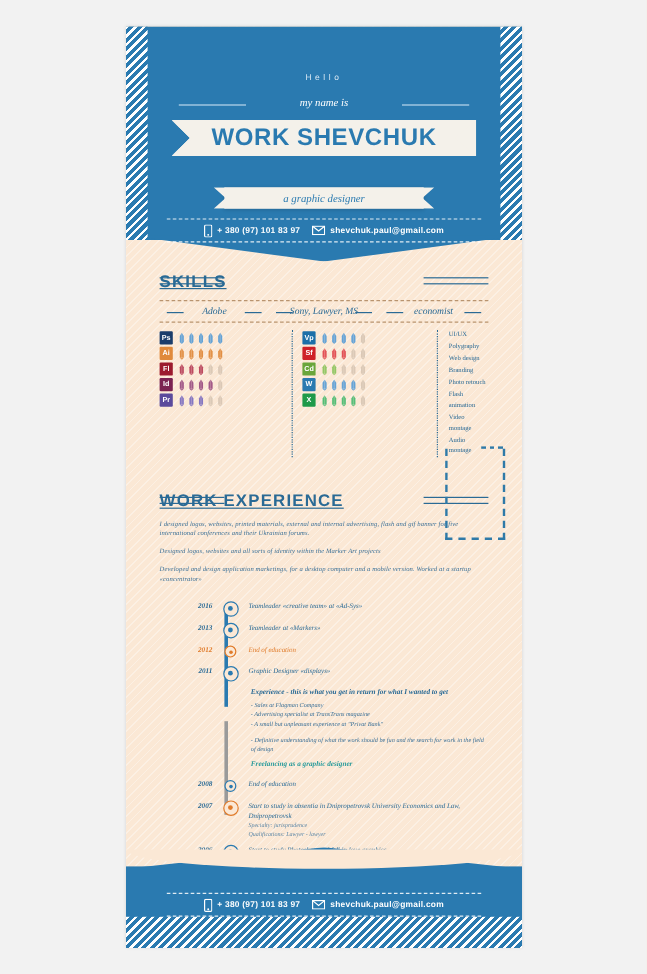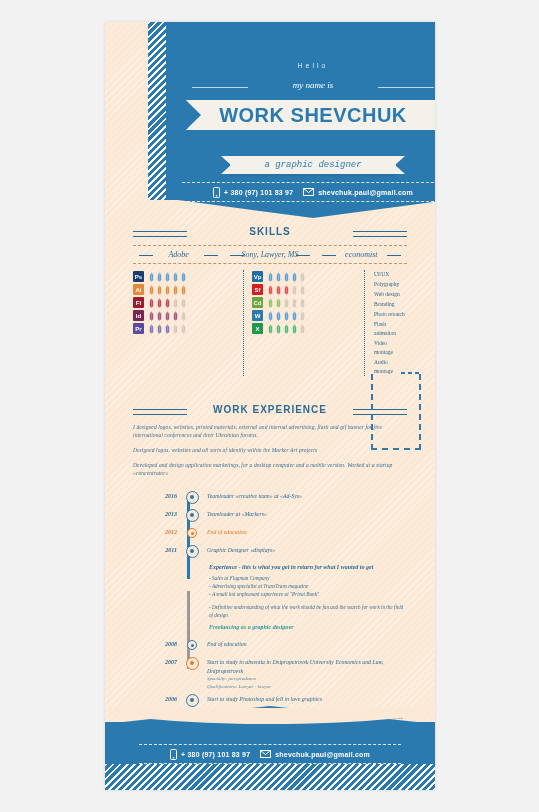--- a/index.html
+++ b/index.html
@@ -19,21 +19,21 @@
   .page::before{
     content:"";position:absolute;inset:0;
     background:repeating-linear-gradient(135deg,
       rgba(255,255,255,.35) 0 1px, rgba(255,255,255,0) 1px 5px);
     pointer-events:none;z-index:1;
   }
 
   
   .hdr{
     position:relative;width:330px;height:178px;
-    background:#2a7ab0;z-index:2;margin-left:43px;
+    background:#2a7ab0;z-index:2;
   }
   .hdr::after{
     content:"";position:absolute;left:0;right:0;bottom:-18px;height:22px;
     background:#2a7ab0;
     clip-path:polygon(0 0,100% 0,100% 0,50% 100%,0 0);
   }
   .stripe{
     position:absolute;top:0;bottom:0;width:18px;z-index:3;
     background:repeating-linear-gradient(135deg,
       #ffffff 0 2px, #2a7ab0 2px 5px);
@@ -85,21 +85,21 @@
   .im::before{left:62px}
   .im::after{right:62px}
 
   .ribbon2{
     position:absolute;top:134px;left:82px;width:166px;height:18px;
     background:#f4f1ea;
     display:flex;align-items:center;justify-content:center;
     box-shadow:0 1px 3px rgba(0,0,0,.15);
   }
   .ribbon2 span{
-    color:#2a7ab0;font-size:9px;font-style:italic;font-family:Liberation Mono, monospace;
+    color:#2a7ab0;font-size:9px;font-style:italic;font-family:Liberation Serif, serif;
   }
   .ribbon2::before{
     content:"";position:absolute;left:-9px;top:0;bottom:0;width:10px;
     background:#f4f1ea;clip-path:polygon(0 0,100% 0,100% 100%,0 100%,100% 50%);
   }
   .ribbon2::after{
     content:"";position:absolute;right:-9px;top:0;bottom:0;width:10px;
     background:#f4f1ea;clip-path:polygon(0 0,100% 0,0 50%,100% 100%,0 100%);
   }
 
@@ -110,22 +110,22 @@
     border-top:1px dashed rgba(255,255,255,.85);
     border-bottom:1px dashed rgba(255,255,255,.85);
     z-index:4;
   }
   .contact .ci{display:flex;align-items:center;gap:4px;color:#fff;font-size:7px;font-weight:bold;letter-spacing:.2px}
   .contact svg{display:block}
 
   
   .body{position:relative;z-index:2;padding:0 28px;}
   .sect-title{
-    position:relative;text-align:center;margin:26px 0 8px;
-    color:#2a6a95;font-size:10px;font-weight:bold;letter-spacing:1px;
+    position:relative;text-align:left;margin:26px 0 8px;
+    color:#2a6a95;font-size:14px;font-weight:bold;letter-spacing:1px;text-decoration:underline;
   }
   .sect-title::before,.sect-title::after{
     content:"";position:absolute;top:5px;width:54px;height:4px;
     border-top:1px solid #2a6a95;border-bottom:1px solid #2a6a95;
   }
   .sect-title::before{left:0}
   .sect-title::after{right:0}
 
   .colhdrs{
     display:flex;align-items:flex-end;justify-content:space-between;

